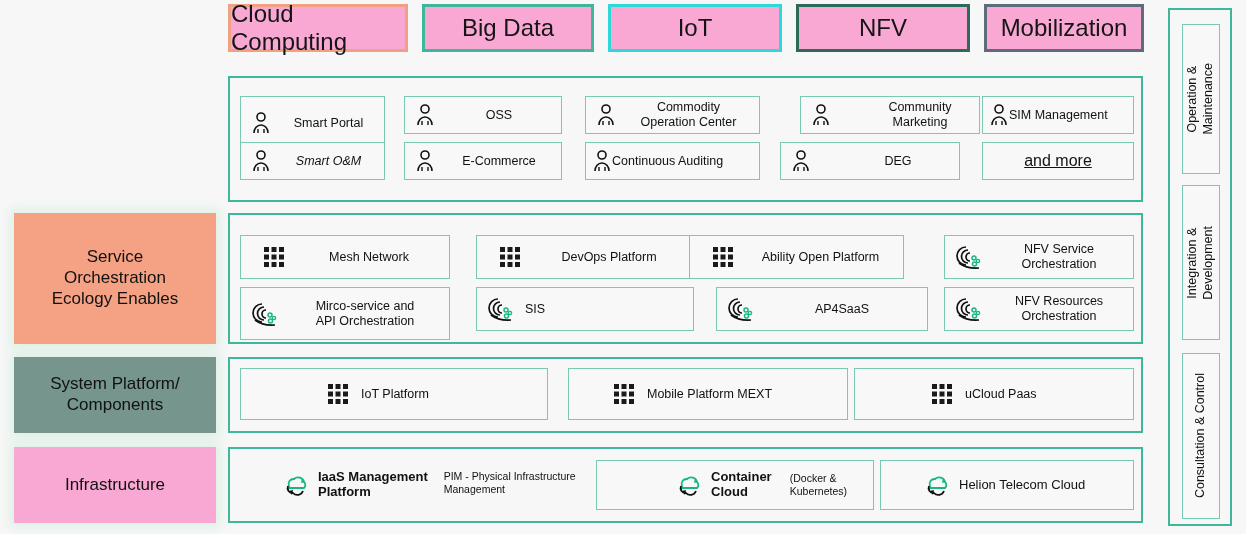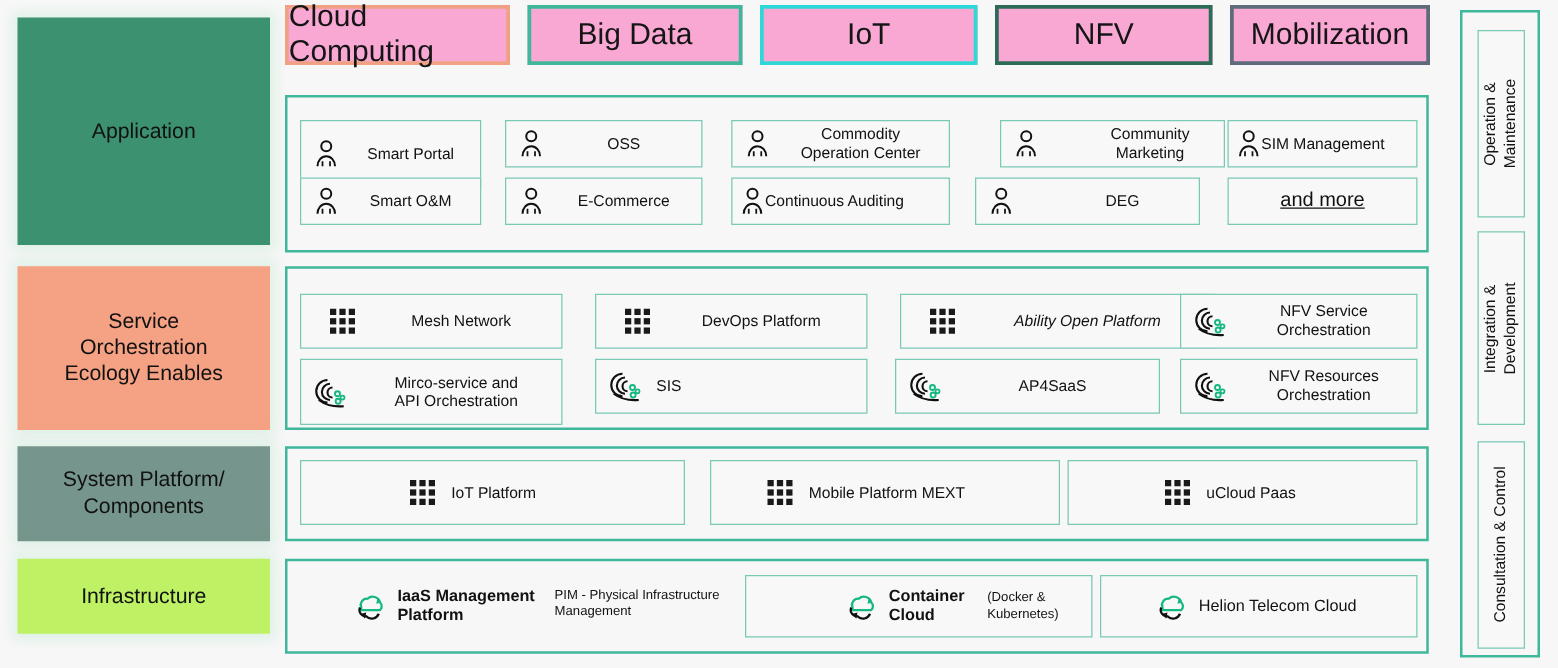--- a/index.html
+++ b/index.html
@@ -16,21 +16,21 @@
   .layer-block{
     position:absolute;left:14px;width:202px;
     display:flex;align-items:center;justify-content:center;
     text-align:center;color:#111;line-height:1.22;
     font-size:17px;
     box-shadow:0 0 10px 4px rgba(200,235,215,.55);
   }
   .lb-app{top:14px;height:182px;background:#3b9170;}
   .lb-svc{top:213px;height:131px;background:#f5a183;}
   .lb-sys{top:357px;height:76px;background:#76958c;}
-  .lb-inf{top:447px;height:60px;background:#bef264;}
+  .lb-inf{top:447px;height:76px;background:#f9a8d4;}
 
   
   .panel{
     position:absolute;
     background:#f7f7f7;
     border:2px solid #3fb79a;
     box-sizing:border-box;
   }
   .p-app{left:228px;top:76px;width:915px;height:126px;}
   .p-svc{left:228px;top:213px;width:915px;height:131px;}
@@ -86,23 +86,20 @@
   }
   .sb1{top:24px;height:150px;}
   .sb2{top:185px;height:155px;}
   .sb3{top:353px;height:166px;}
 </style>
 </head>
 <body>
 
 <div id="canvas">
 
-  <div class="layer-block lb-app">
-    <span>Application</span>
-  </div>
   <div class="layer-block lb-svc">
     <span style="white-space:pre-line">Service
 Orchestration
 Ecology Enables</span>
   </div>
   <div class="layer-block lb-sys">
     <span style="white-space:pre-line">System Platform/
 Components</span>
   </div>
   <div class="layer-block lb-inf">
@@ -168,21 +165,21 @@
   <div class="cell" style="left:982px;top:96px;width:152px;height:38px;">
     <svg class="ic person" width="20" height="24" viewBox="0 0 20 24" style="margin-left:6px;margin-right:0;">
       <circle cx="10" cy="6" r="4" fill="none" stroke="#111" stroke-width="1.6"></circle>
       <path d="M3 22 A7 8 0 0 1 17 22" fill="none" stroke="#111" stroke-width="1.6"></path>
       <line x1="7" y1="18" x2="7" y2="22" stroke="#111" stroke-width="1.4"></line>
       <line x1="13" y1="18" x2="13" y2="22" stroke="#111" stroke-width="1.4"></line>
     </svg>
     <span class="label left">SIM Management</span>
   </div>
 
-  <div class="cell" style="left:240px;top:142px;width:145px;height:38px;">
+  <div class="cell" style="left:240px;top:142px;width:145px;height:38px;font-style:italic;">
     <svg class="ic person" width="20" height="24" viewBox="0 0 20 24">
       <circle cx="10" cy="6" r="4" fill="none" stroke="#111" stroke-width="1.6"></circle>
       <path d="M3 22 A7 8 0 0 1 17 22" fill="none" stroke="#111" stroke-width="1.6"></path>
       <line x1="7" y1="18" x2="7" y2="22" stroke="#111" stroke-width="1.4"></line>
       <line x1="13" y1="18" x2="13" y2="22" stroke="#111" stroke-width="1.4"></line>
     </svg>
     <span class="label">Smart O&amp;M</span>
   </div>
   <div class="cell" style="left:404px;top:142px;width:158px;height:38px;">
     <svg class="ic person" width="20" height="24" viewBox="0 0 20 24">
@@ -242,21 +239,21 @@
       <rect x="1" y="8.5" width="5" height="5"></rect>
           <rect x="8.5" y="8.5" width="5" height="5"></rect>
           <rect x="16" y="8.5" width="5" height="5"></rect>
       <rect x="1" y="16" width="5" height="5"></rect>
           <rect x="8.5" y="16" width="5" height="5"></rect>
           <rect x="16" y="16" width="5" height="5"></rect>
         </g>
     </svg>
     <span class="label">DevOps Platform</span>
   </div>
-  <div class="cell" style="left:720px;top:235px;width:252px;height:44px;font-style:italic;">
+  <div class="cell" style="left:689px;top:235px;width:215px;height:44px;">
     <svg class="ic grid" width="22" height="22" viewBox="0 0 22 22">
       <g fill="#1a1a1a">
           <rect x="1" y="1" width="5" height="5"></rect>
           <rect x="8.5" y="1" width="5" height="5"></rect>
           <rect x="16" y="1" width="5" height="5"></rect>
       <rect x="1" y="8.5" width="5" height="5"></rect>
           <rect x="8.5" y="8.5" width="5" height="5"></rect>
           <rect x="16" y="8.5" width="5" height="5"></rect>
       <rect x="1" y="16" width="5" height="5"></rect>
           <rect x="8.5" y="16" width="5" height="5"></rect>

